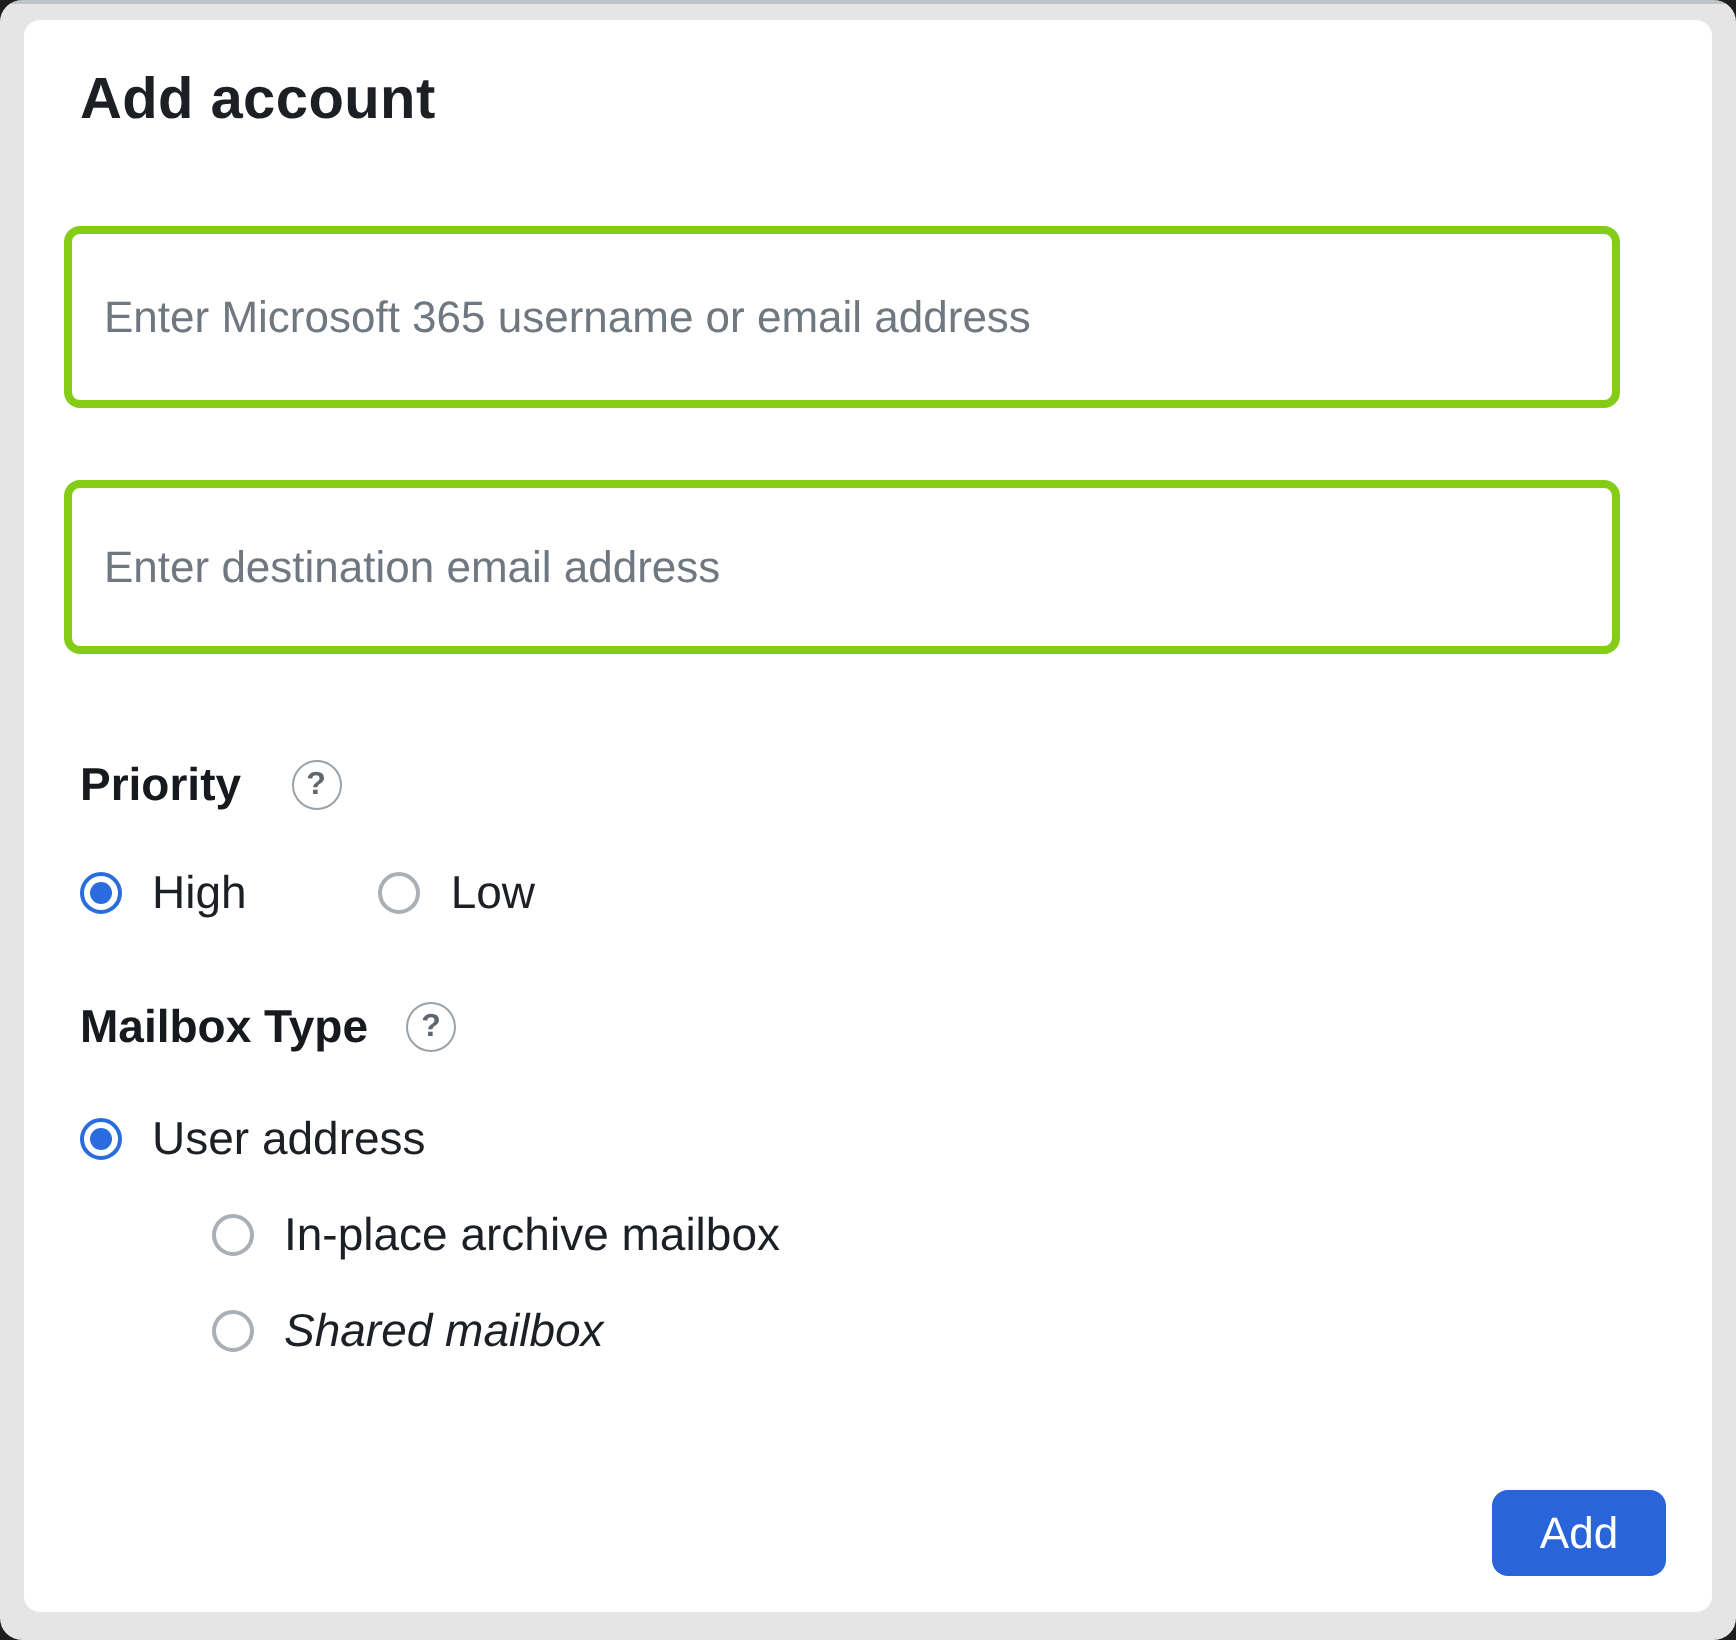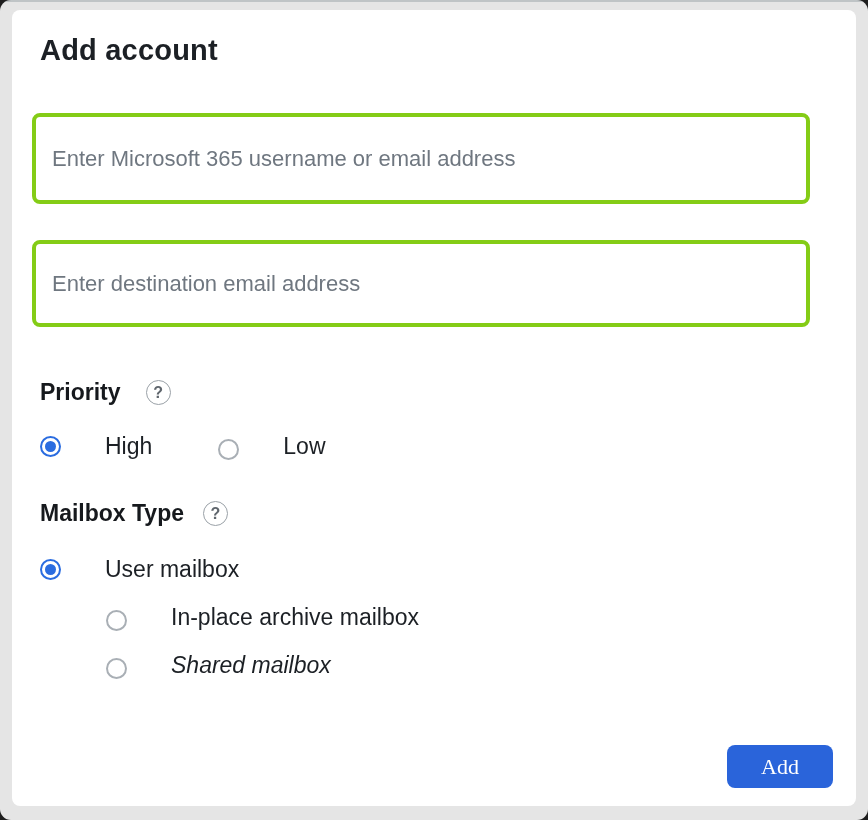--- a/index.html
+++ b/index.html
@@ -82,22 +82,22 @@
     position: absolute;
     left: 28px;
     display: flex;
     align-items: center;
   }
   #priority-options { top: 423px; }
   #opt-user     { top: 546px; }
   #opt-inplace  { top: 594px; }
   #opt-shared   { top: 642px; font-style: italic; }
 
-  .radio-item { display: flex; align-items: center; cursor: pointer; gap: 29px; }
-  .radio-item + .radio-item { margin-left: 66px; align-items: flex-end; }
+  .radio-item { display: flex; align-items: center; cursor: pointer; }
+  .radio-item + .radio-item { margin-left: 66px; }
   .radio {
     width: 21px; height: 21px;
     border-radius: 50%;
     border: 2px solid #a9afb5;
     background: #fff;
     flex: 0 0 auto;
   }
   .radio.selected { border-color: #2a6ce0; }
   .radio.selected::after {
     content: "";
@@ -109,26 +109,26 @@
   }
   .radio-label {
     margin-left: 15px;
     font-size: 23px;
     color: #1c2025;
   }
 
   .add-button {
     position: absolute;
     right: 23px; bottom: 18px;
-    width: 106px; height: 43px;
+    width: 87px; height: 43px;
     background: #2a64da;
     border: none;
     border-radius: 8px;
     color: #ffffff;
-    font-family: Liberation Serif, serif;
+    font-family: Liberation Sans, sans-serif;
     font-size: 22px;
     cursor: pointer;
   }
 </style>
 </head>
 <body>
 
 <div class="frame">
   <div class="card">
 
@@ -154,21 +154,21 @@
       </div>
     </div>
 
     <div id="mailboxtype-label-row" class="section-label-row">
       <span class="section-label">Mailbox Type</span>
       <span class="help-icon">?</span>
     </div>
 
     <div id="opt-user" class="radio-row radio-item">
       <span class="radio selected"></span>
-      <span class="radio-label">User mailbox</span>
+      <span class="radio-label">User address</span>
     </div>
 
     <div id="opt-inplace" class="radio-row radio-item">
       <span class="radio"></span>
       <span class="radio-label">In-place archive mailbox</span>
     </div>
 
     <div id="opt-shared" class="radio-row radio-item">
       <span class="radio"></span>
       <span class="radio-label">Shared mailbox</span>

